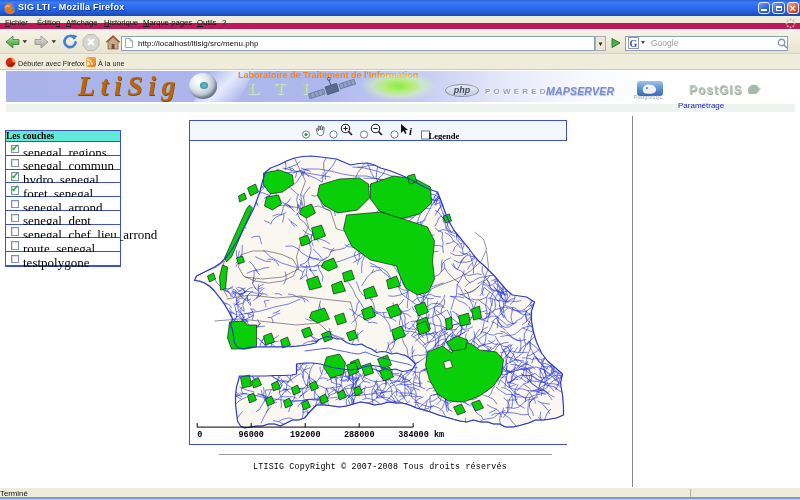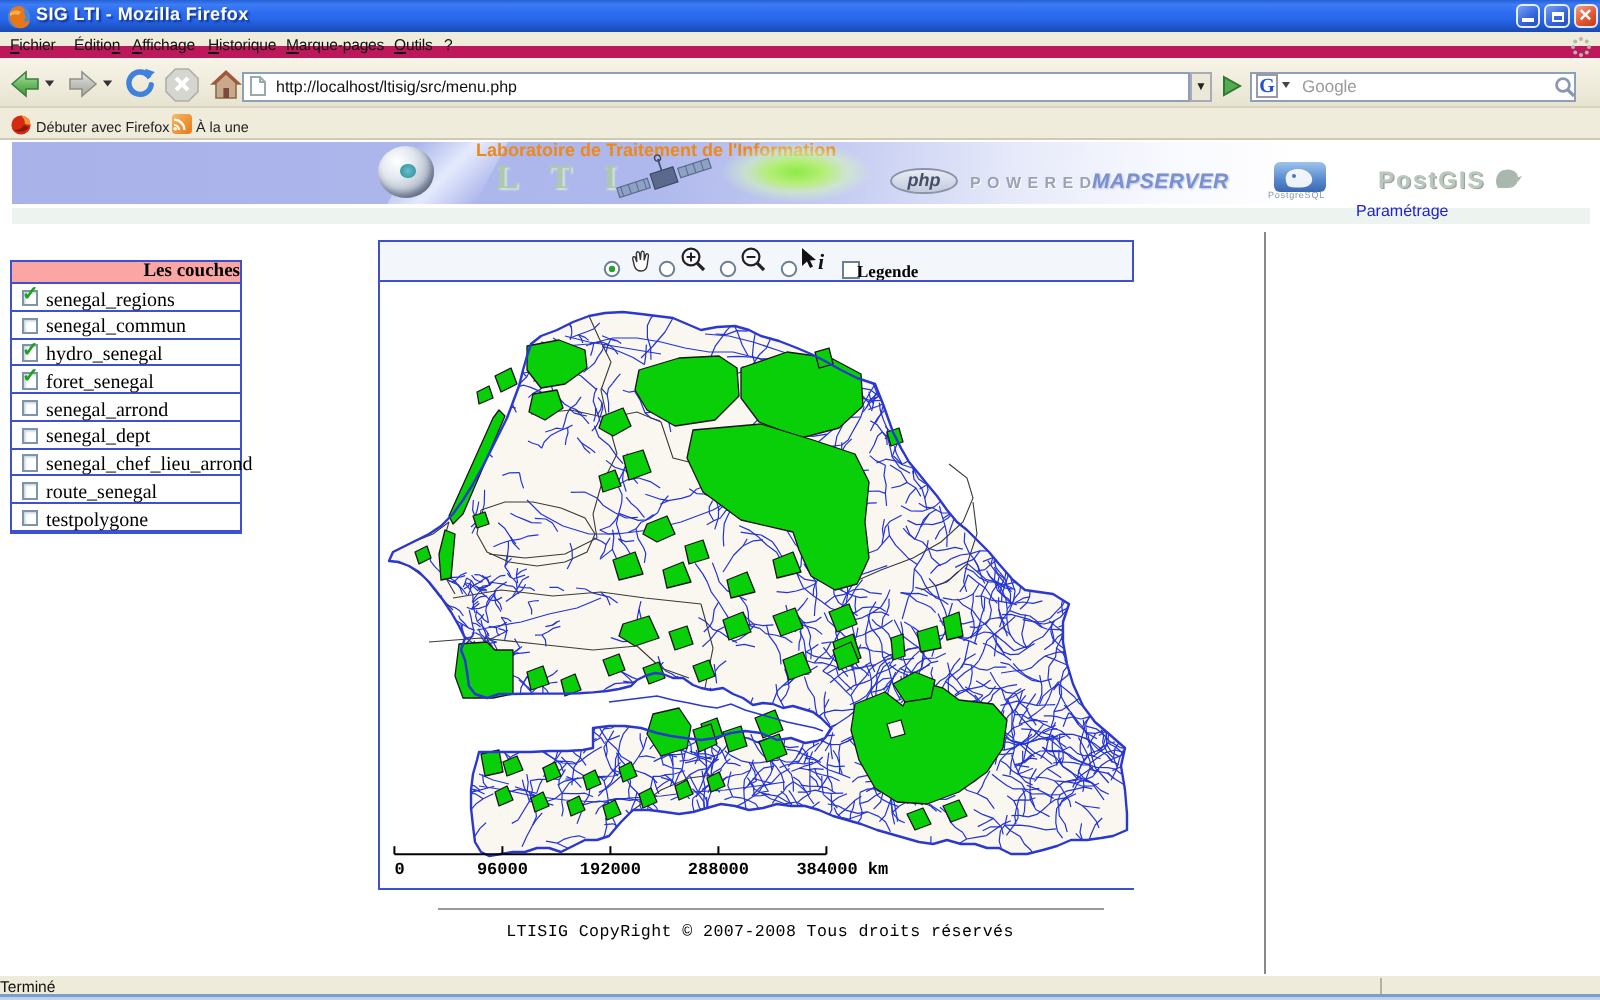--- a/index.html
+++ b/index.html
@@ -53,27 +53,27 @@
  letter-spacing:0.2px;text-shadow:0.5px 0.5px 1px #aebfe8}
 #pglogo{left:637px;top:11px;width:26px;height:15px;border-radius:3px;
  background:linear-gradient(180deg,#9cc4ec 0%,#5888cc 60%,#3a68b0 100%)}
 #pgtxt{left:634px;top:25.5px;font-size:4.5px;color:#8a94a8;letter-spacing:.4px}
 #postgis{left:689px;top:13px;font-size:12px;font-weight:bold;color:#bcc8be;letter-spacing:1px;
  text-shadow:0.7px 0.7px 0 #98a89c}
 #strip{left:6px;top:34px;width:789px;height:8.2px;background:#edf4ef}
 #param{left:678px;top:31px;font-size:8px;color:#2222cc}
 
 #panel{left:5px;top:60.5px;width:116px;border:1.4px solid #3c50d0;background:#fff}
-#panel .hd{height:11.2px;border-bottom:1.2px solid #3c50d0;background:#fca5a5;text-align:right;
+#panel .hd{height:11.2px;border-bottom:1.2px solid #3c50d0;background:#5eead4;text-align:left;
  font-family:"Liberation Serif",serif;font-weight:bold;font-size:9.5px;line-height:11px;color:#000}
 #panel .row{height:13.75px;border-bottom:1.2px solid #3c50d0;position:relative;background:#fff}
 #panel .row .cb{position:absolute;left:4.5px;top:2.6px;width:8.6px;height:8.6px;background:#fff;
  border:1.2px solid #7e94ad;box-shadow:inset 0.8px 0.8px 1px #cdd6de}
 #panel .row .ck{position:absolute;left:5px;top:0px;color:#21a121;font-size:10px;font-weight:bold;line-height:12px}
-#panel .row .lb{position:absolute;left:17px;top:2.4px;font-family:"Liberation Serif",serif;font-size:10px;color:#000}
+#panel .row .lb{position:absolute;left:17px;top:2.4px;font-family:"Liberation Serif",serif;font-size:13px;color:#000}
 #panel .btnrow{height:14.5px;position:relative}
 #affbtn{position:absolute;left:33px;top:1.2px;width:49px;height:12px;background:#f0ede0;
  border:1.3px solid;border-color:#fff #6a6a6a #6a6a6a #fff;
  font-family:"Liberation Serif",serif;font-size:8.6px;text-align:center;line-height:10.6px;color:#000}
 #affin{position:absolute;left:2px;top:0.5px;right:2px;bottom:0.5px;border:0.8px dashed #999}
 
 #maptools{left:189px;top:50.5px;width:378px;height:21px;border:1.2px solid #3c50d0;background:#f3f7fb}
 #mapbox{left:189px;top:71.7px;width:378px;height:303.8px;border:1.2px solid #3c50d0;border-top:none;background:#fff}
 #divider{left:632px;top:46.5px;width:1px;height:371px;background:#888}
 #hr{left:219px;top:384.5px;width:333px;height:1px;background:#9a9a9a}
@@ -190,20 +190,21 @@
       <path d="M1 1.8 a5.2 5.2 0 0 1 5.2 5.2"></path>
     </g>
     <circle cx="1.6" cy="6.4" r="0.9" fill="#fff"></circle>
   </svg>
 <span class="abs" style="left:98px;top:58.5px;font-size:7.2px;color:#222">À la une</span>
 
 <div class="abs" id="page">
  <div class="abs" id="banner">
       <div class="abs" id="streak"></div>
     </div>
+ <div class="abs" id="ltisig">LtiSig</div>
  <div class="abs" id="globe"></div>
     <div class="abs" id="globedot"></div>
  <div class="abs" id="labo">Laboratoire de Traitement de l'Information</div>
  <div class="abs" id="ltilogo">L T I</div>
  <svg class="abs" style="left:306px;top:6px" width="52" height="26" viewBox="0 0 52 26">
   <g transform="rotate(-18 26 13)">
    <rect x="20" y="9" width="12" height="8" fill="#5a6a8c" stroke="#3a4a6a" stroke-width="0.6"></rect>
    <rect x="2" y="10.5" width="16" height="5" fill="#8ea2c6" stroke="#5a6a8c" stroke-width="0.6"></rect>
    <rect x="34" y="10.5" width="16" height="5" fill="#8ea2c6" stroke="#5a6a8c" stroke-width="0.6"></rect>
    <line x1="4" y1="10.5" x2="4" y2="15.5" stroke="#5a6a8c" stroke-width="0.5"></line>

